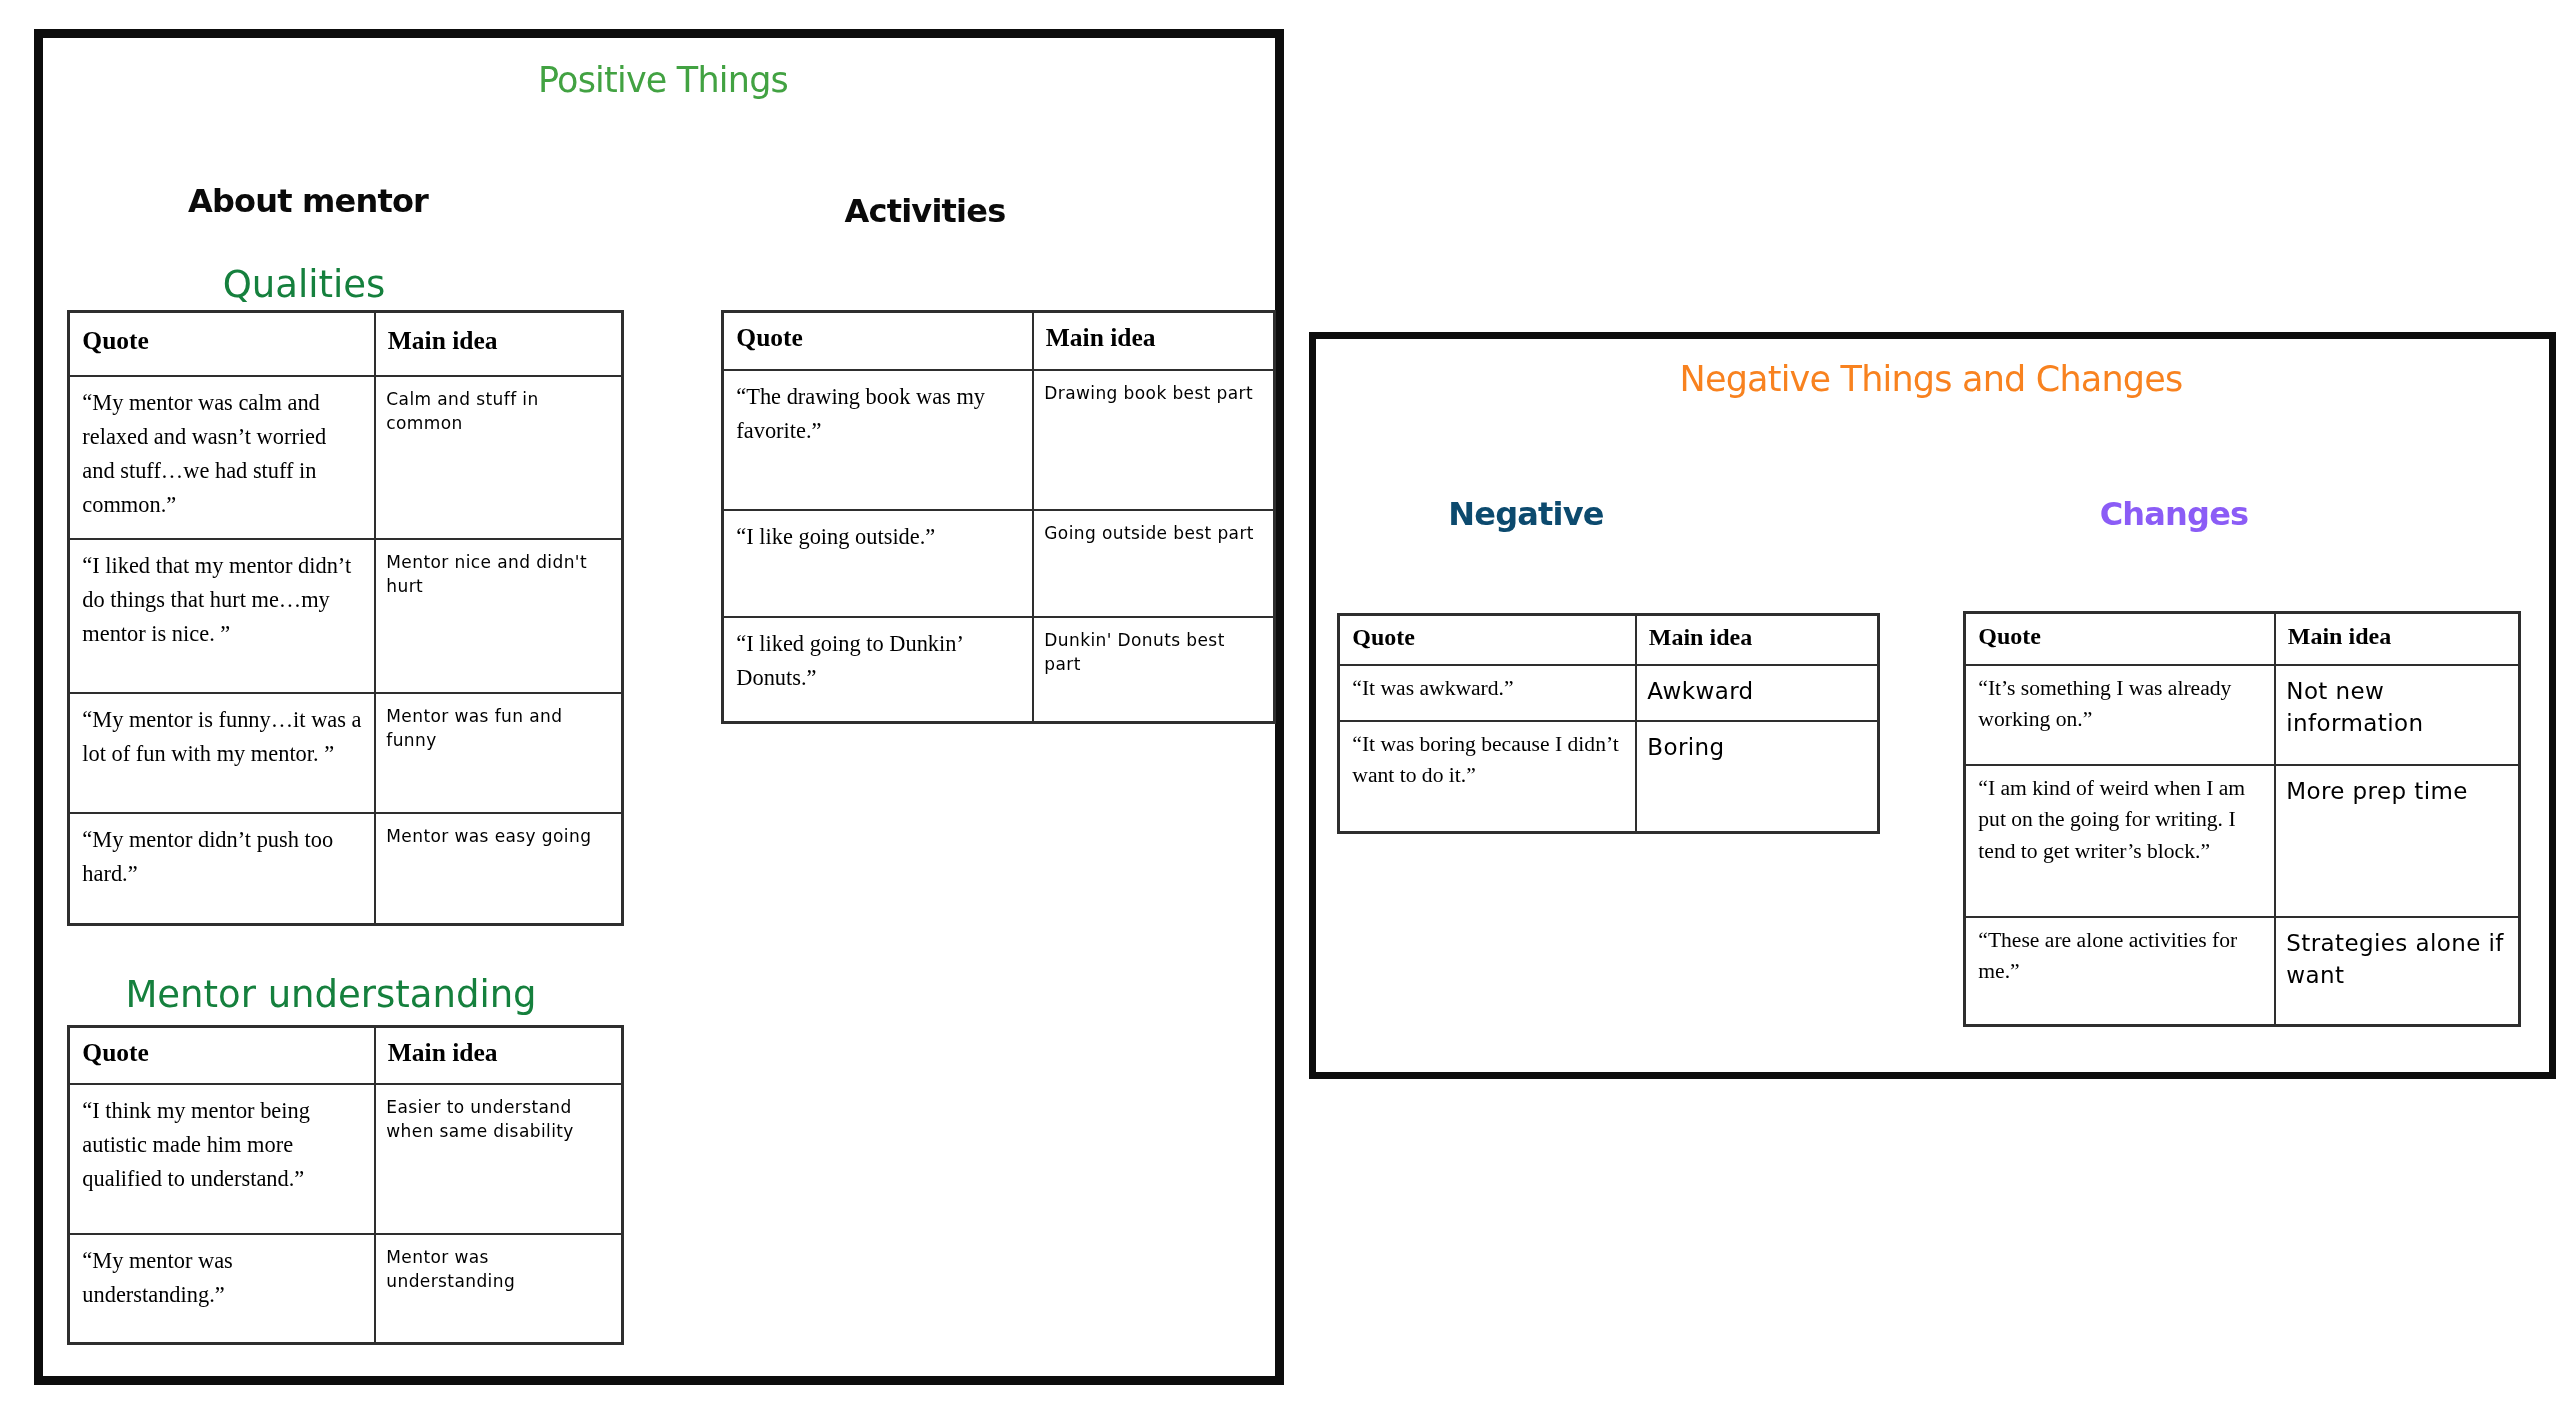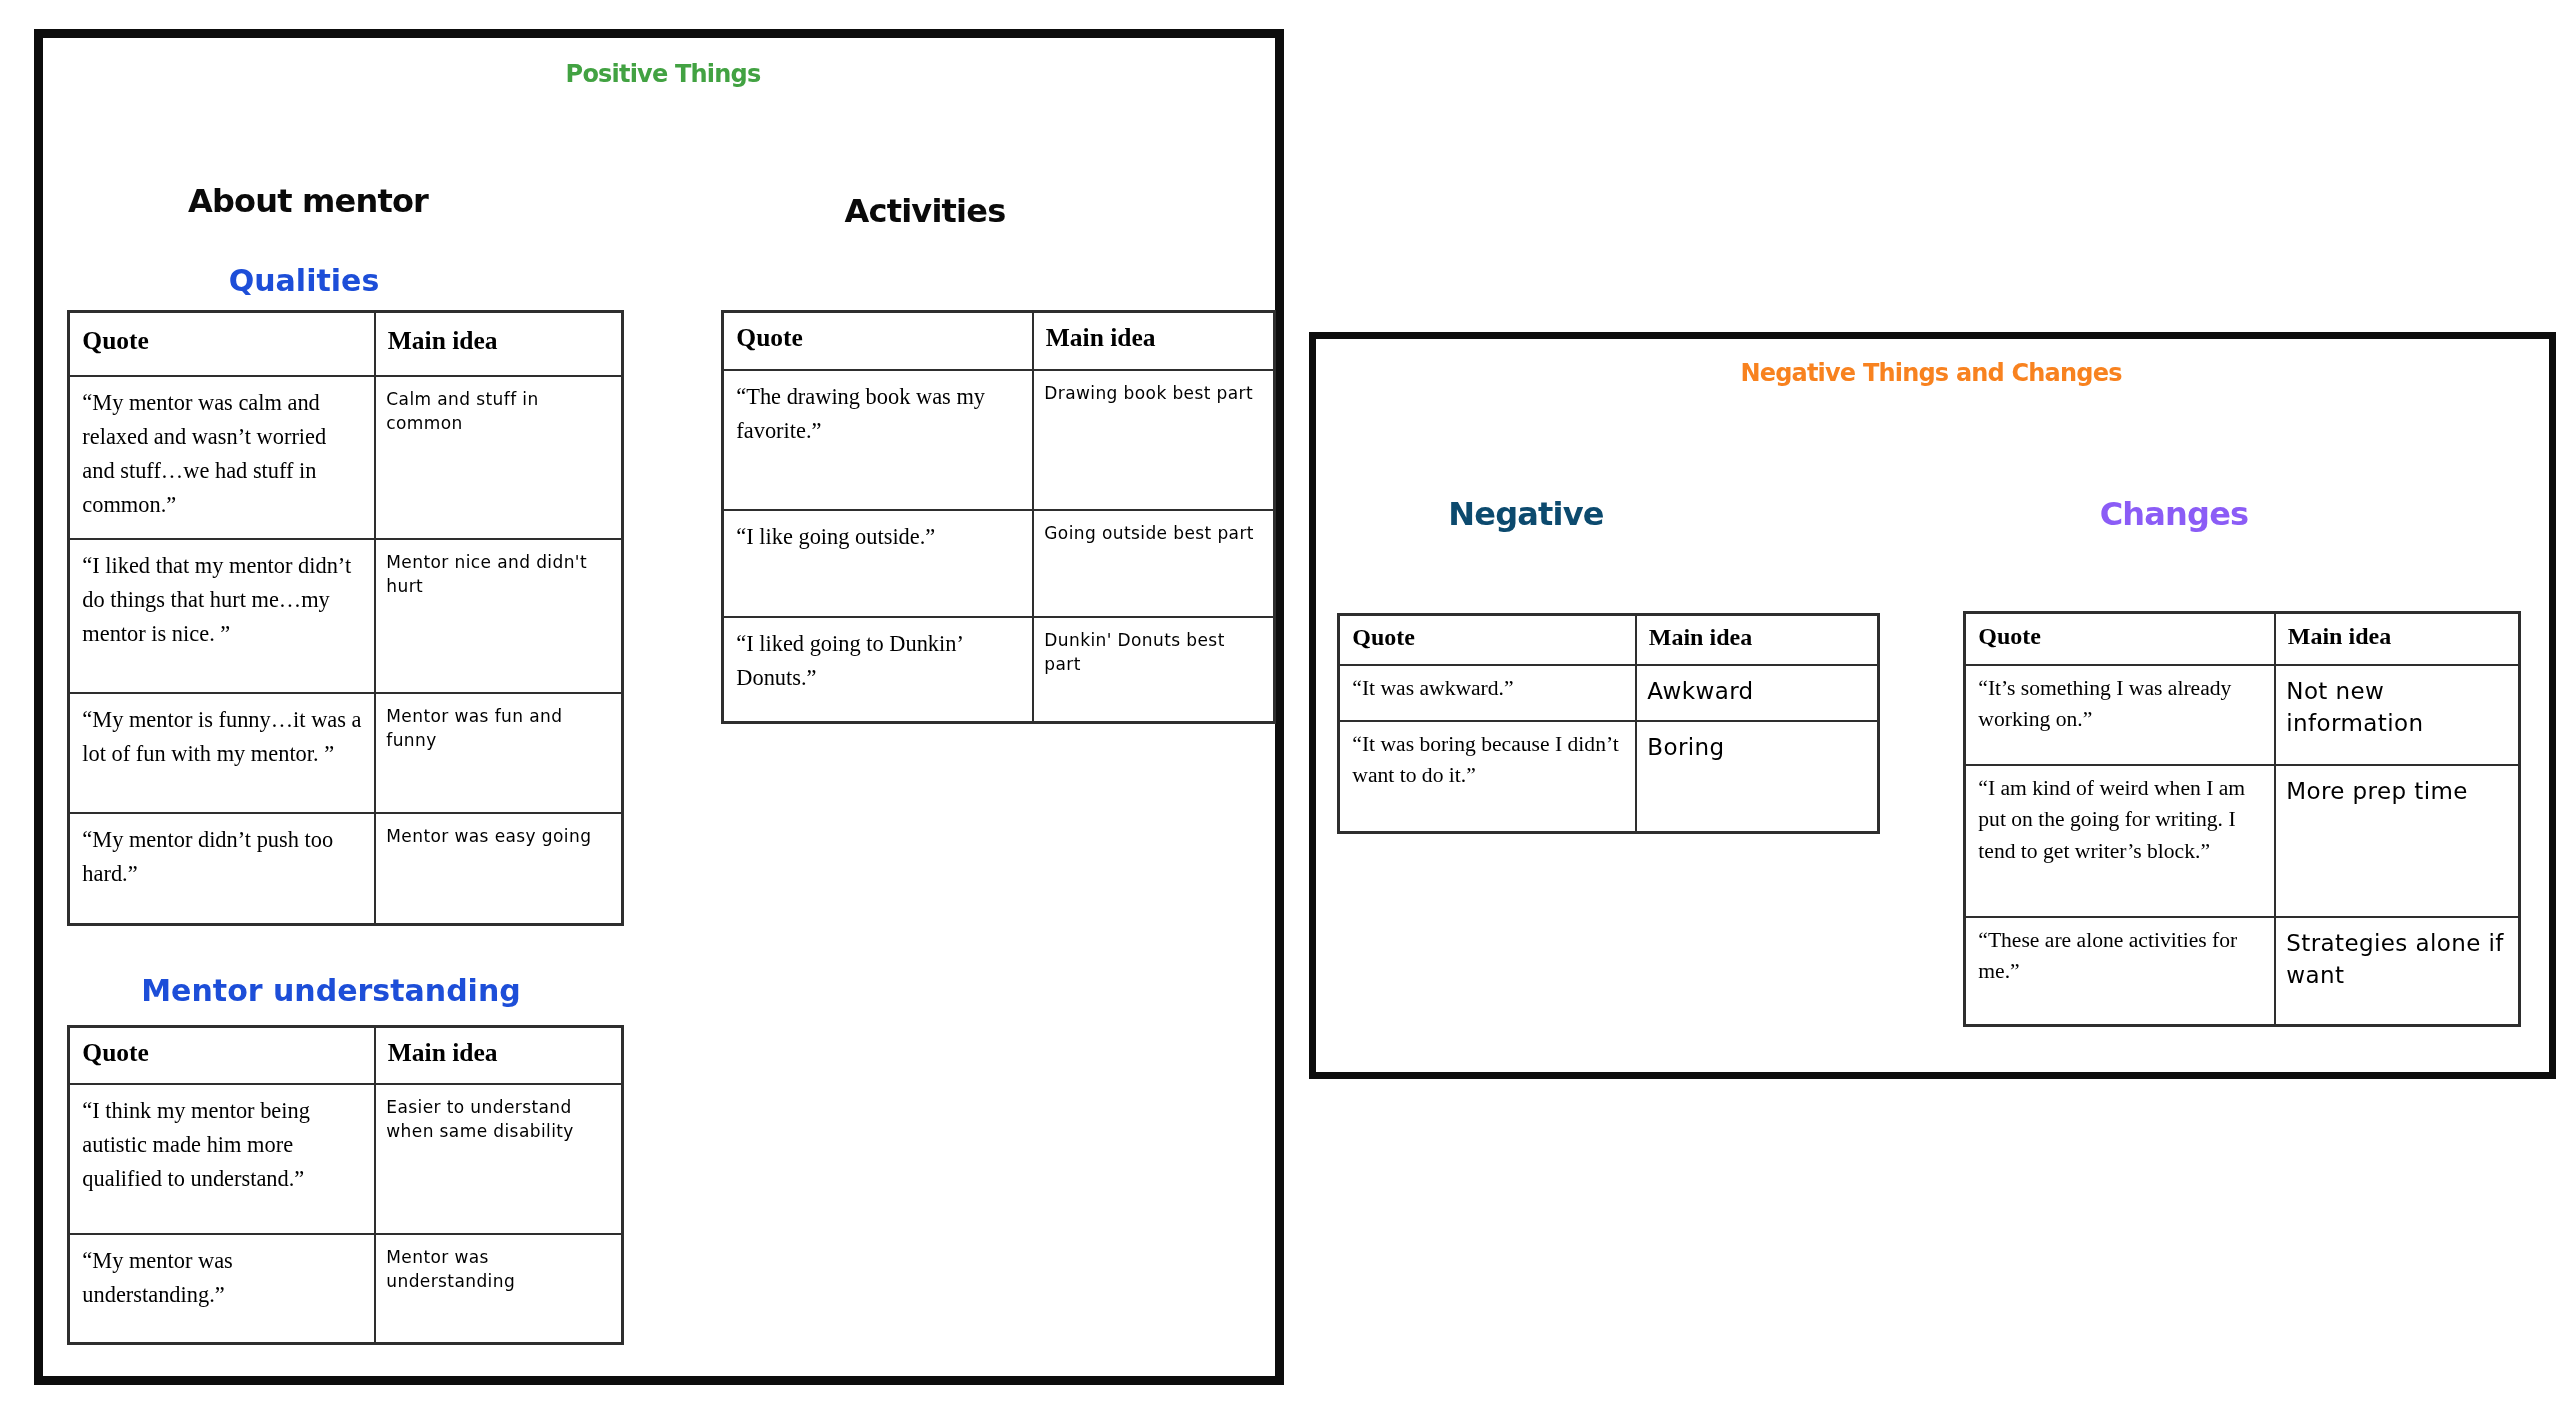--- a/index.html
+++ b/index.html
@@ -18,22 +18,22 @@
     border: 9.3px solid #0d0d0d;
     box-sizing: border-box;
   }
   #panel-positive { left: 34px; top: 29px; width: 1250px; height: 1356px; }
   #panel-negative { left: 1309px; top: 332px; width: 1247px; height: 747px; border-width: 7.7px; }
 
   .panel-title {
     position: absolute;
     transform: translateX(-50%);
     font-family: "DejaVu Sans", sans-serif;
-    font-weight: bold;
-    font-size: 24px;
+    font-weight: normal;
+    font-size: 35px;
     letter-spacing: -0.8px;
     white-space: nowrap;
   }
   #positive-title { left: 620px; top: 21.6px; color: #42a242; }
   #negative-title { left: 615px; top: 20px; color: #f8821f; }
 
   .section-heading {
     position: absolute;
     transform: translateX(-50%);
     font-family: "DejaVu Sans", sans-serif;
@@ -45,23 +45,23 @@
   }
   #about-mentor-heading { left: 265px; top: 144px; }
   #activities-heading   { left: 882px; top: 154px; }
   #negative-heading { left: 210px; top: 156px; color: #0c4a6e; }
   #changes-heading  { left: 858px; top: 156px; color: #8b5cf6; }
 
   .sub-heading {
     position: absolute;
     transform: translateX(-50%);
     font-family: "DejaVu Sans", sans-serif;
-    font-weight: bold;
-    font-size: 30px;
-    color: #1d4ed8;
+    font-weight: normal;
+    font-size: 37px;
+    color: #15803d;
     white-space: nowrap;
   }
   #qualities-heading { left: 261px; top: 225px; }
   #mentor-understanding-heading { left: 288px; top: 935px; }
 
   table.qtable {
     position: absolute;
     border-collapse: collapse;
     table-layout: fixed;
     background: #fff;

